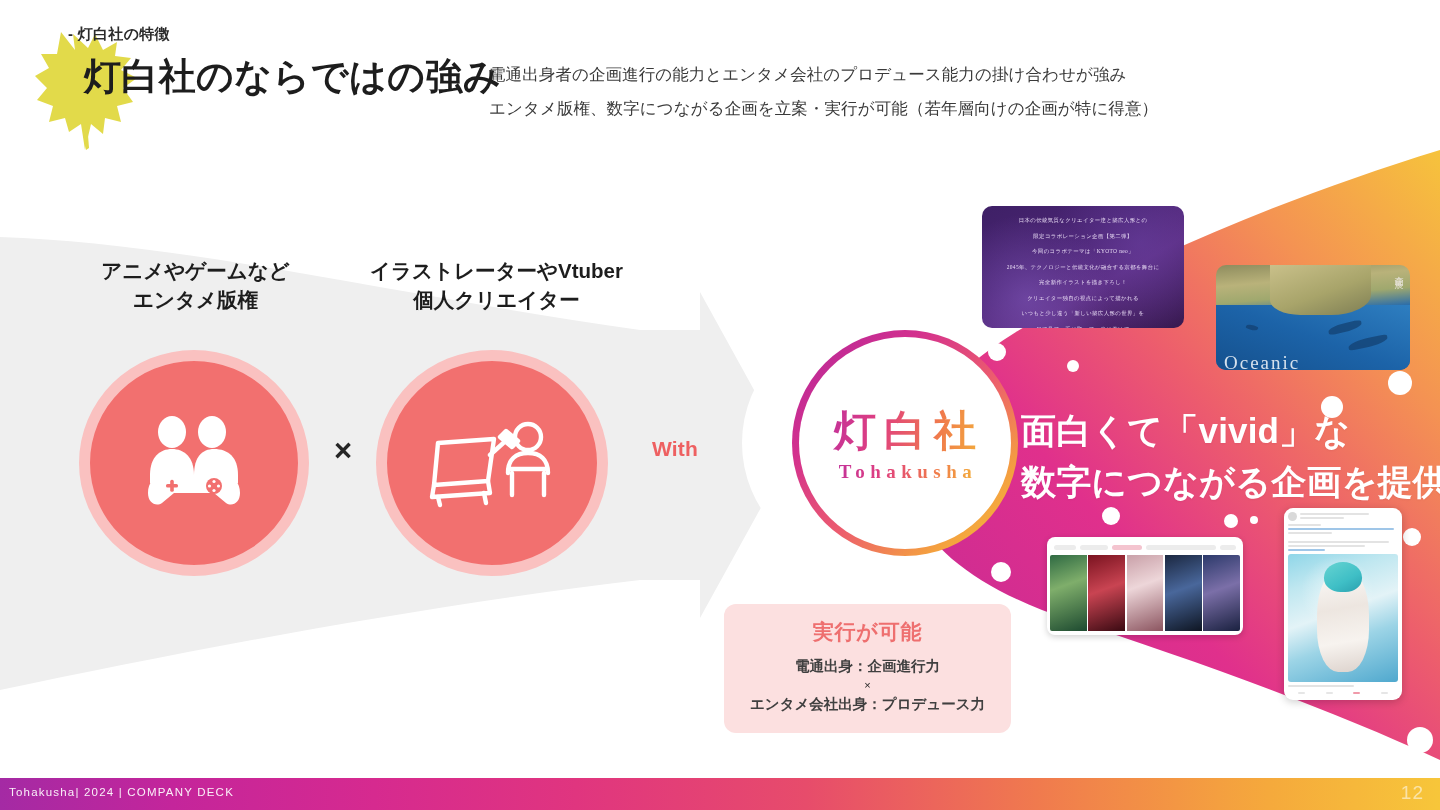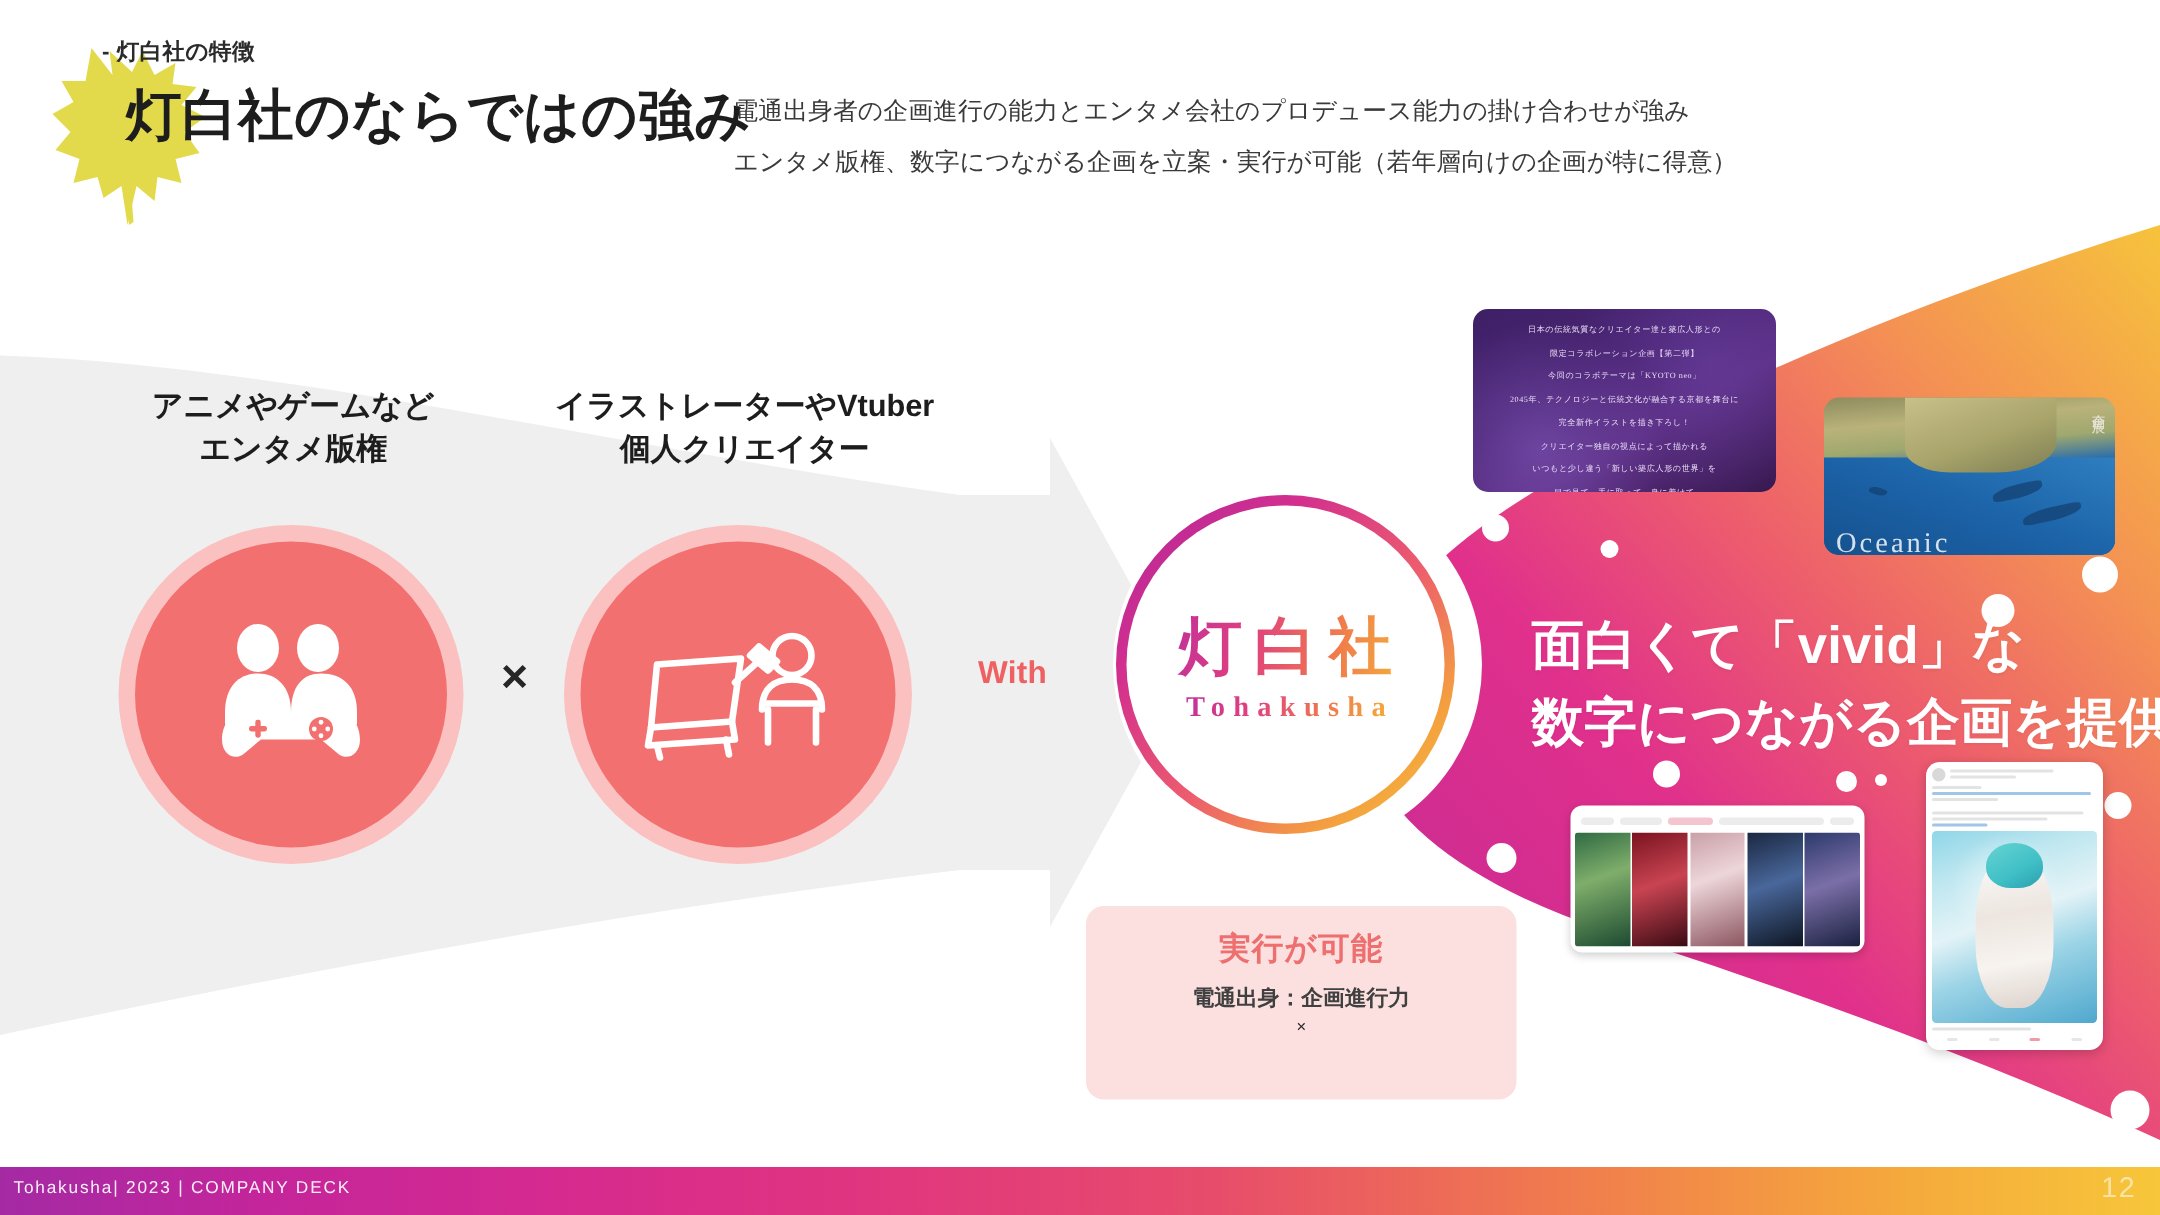--- a/index.html
+++ b/index.html
@@ -58,21 +58,21 @@
     font-size:31px;font-weight:700;color:#262626;text-align:center;line-height:36px;
   }
   .withtxt{
     position:absolute;left:637px;top:437px;width:76px;
     font-size:21px;font-weight:700;color:#EE6061;text-align:center;
     letter-spacing:.01em;
   }
 
   
   .logoRing{
-    position:absolute;left:744px;top:330px;width:226px;height:226px;
+    position:absolute;left:792px;top:330px;width:226px;height:226px;
     border-radius:50%;
     background:linear-gradient(135deg,#B0279B 0%,#D3308E 28%,#EC5C6E 55%,#F4A03F 80%,#F5C53B 100%);
     padding:7px;box-sizing:border-box;
     display:flex;align-items:center;justify-content:center;
   }
   .logoInner{
     width:100%;height:100%;border-radius:50%;background:#fff;
     display:flex;flex-direction:column;align-items:center;justify-content:center;
   }
   .logoKanji{
@@ -352,20 +352,21 @@
 
   <div class="headline">
     <div>面白くて「vivid」な</div>
     <div>数字につながる企画を提供</div>
   </div>
 
   <div class="valbox">
     <div class="vtitle">実行が可能</div>
     <div class="vline">電通出身：企画進行力</div>
     <div class="vx">×</div>
+    <div class="vline">エンタメ会社出身：プロデュース力</div>
   </div>
 
   <div class="card card-kyoto">
     <div class="kyotoTxt">
       <p>日本の伝統気質なクリエイター達と築広人形との</p>
       <p>限定コラボレーション企画【第二弾】</p>
       <p>今回のコラボテーマは「KYOTO neo」</p>
       <p>2045年、テクノロジーと伝統文化が融合する京都を舞台に</p>
       <p>完全新作イラストを描き下ろし！</p>
       <p>クリエイター独自の視点によって描かれる</p>
@@ -426,17 +427,17 @@
     <div class="phLine" style="width:60%"></div>
     <div class="phFoot">
       <span></span>
       <span></span>
       <span class="like"></span>
       <span></span>
     </div>
   </div>
 
   <div class="footer">
-    <div class="footerText">Tohakusha| 2023  |  COMPANY DECK</div>
+    <div class="footerText">Tohakusha| 2024  |  COMPANY DECK</div>
     <div class="pageNum">12</div>
   </div>
 
 </div>
 
 </body></html>

